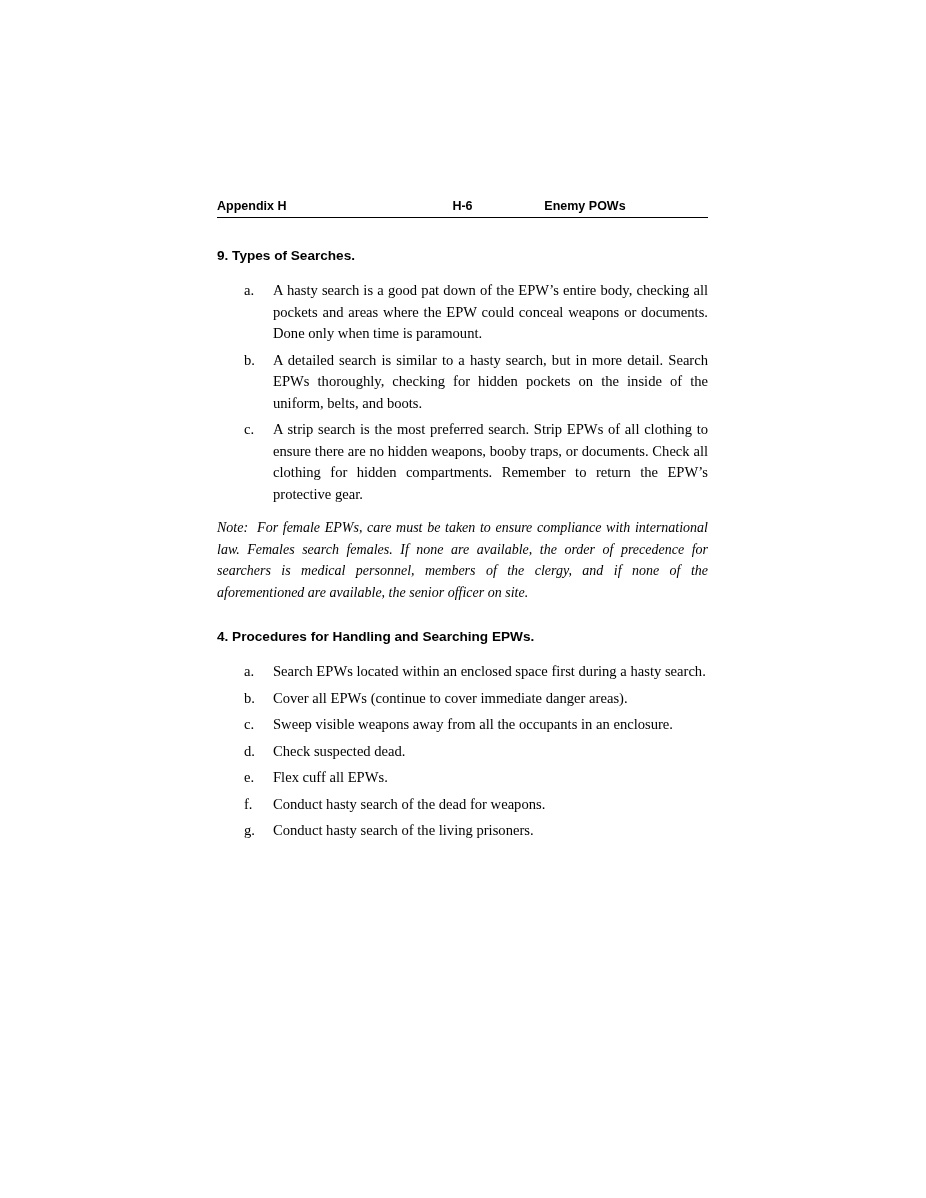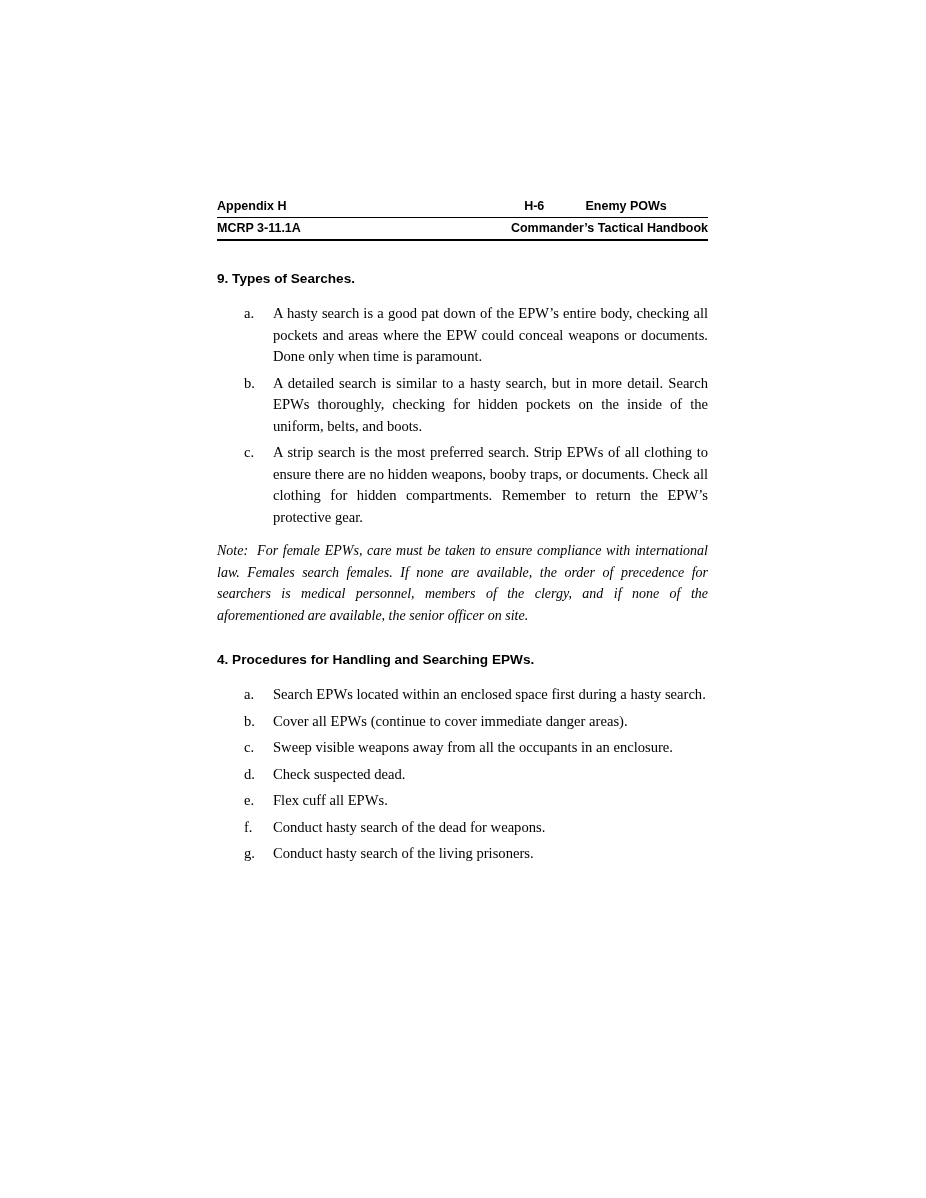--- a/index.html
+++ b/index.html
@@ -28,22 +28,22 @@
     font-weight: bold;
     font-size: 12.5px;
     line-height: 14px;
   }
   .hdr-row1 {
     display: grid;
     grid-template-columns: 1fr 1fr 1fr;
     padding-bottom: 4px;
     border-bottom: 1.5px solid #000;
   }
-  .hdr-row1 .cell-center { text-align: right; }
-  .hdr-row1 .cell-right  { text-align: center; }
+  .hdr-row1 .cell-center { text-align: center; }
+  .hdr-row1 .cell-right  { text-align: left; }
   .hdr-row2 {
     display: flex;
     justify-content: space-between;
     padding: 3px 0 4px 0;
     border-bottom: 2px solid #000;
   }
   
   .sec-heading {
     font-family: "Liberation Sans", sans-serif;
     font-weight: bold;
@@ -84,24 +84,20 @@
 <body>
 
 <div class="page">
   <div class="content">
 
     <div class="hdr">
       <div class="hdr-row1">
         <span class="cell-left">Appendix H</span>
         <span class="cell-center">H-6</span>
         <span class="cell-right">Enemy POWs</span>
-      </div>
-      <div class="hdr-row2">
-        <span>MCRP 3-11.1A</span>
-        <span>Commander’s Tactical Handbook</span>
       </div>
     </div>
 
     <div class="sec-heading first">9. Types of Searches.</div>
 
     <div class="list">
       <div class="item">
         <span class="lbl">a.</span>
         <span class="txt">A hasty search is a good pat down of the EPW’s entire body, checking all pockets and areas where the EPW could conceal weapons or documents. Done only when time is paramount.</span>
       </div>

